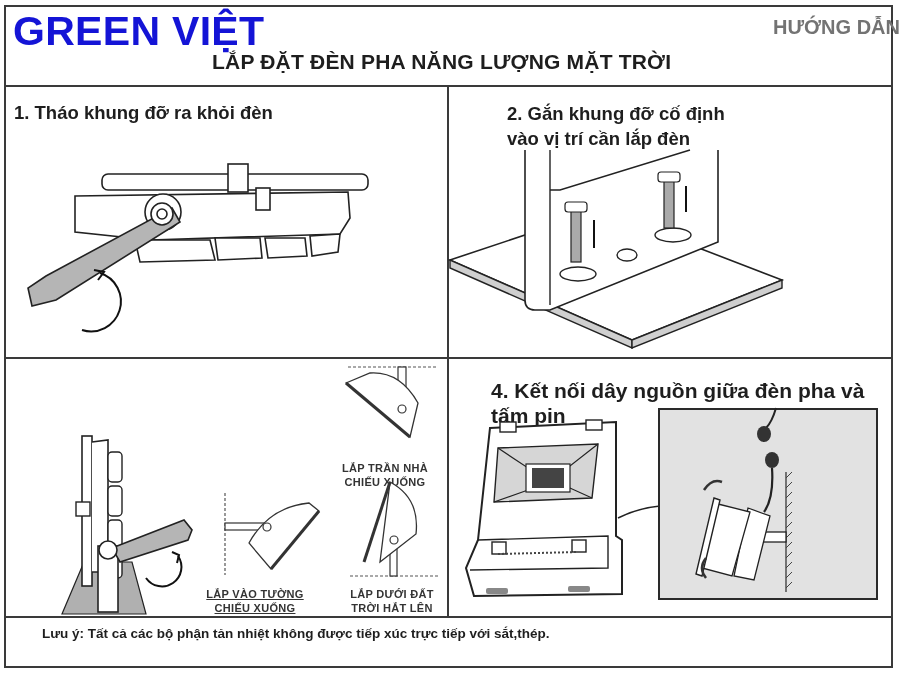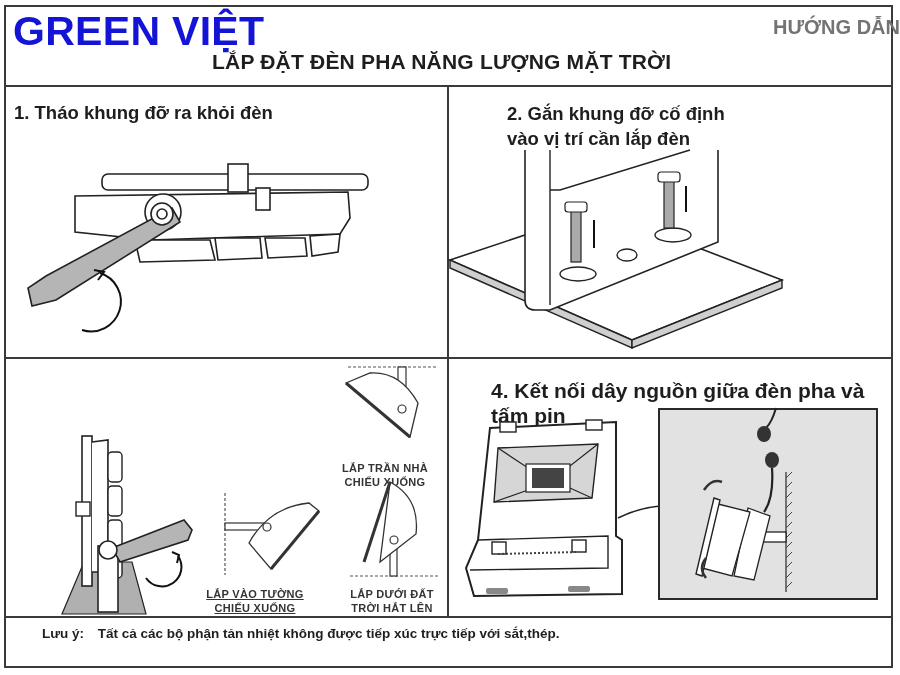--- a/index.html
+++ b/index.html
@@ -7,21 +7,21 @@
   .frame{position:absolute;left:4px;top:5px;width:889px;height:663px;border:2px solid #3a3a3a;box-sizing:border-box;}
   .hline{position:absolute;height:2px;background:#3a3a3a;}
   .vline{position:absolute;width:2px;background:#3a3a3a;}
   .brand{position:absolute;left:13px;top:8px;font-size:41px;font-weight:bold;color:#1414d6;letter-spacing:0.3px;}
   .title1{position:absolute;left:0;width:100%;text-align:right;top:16px;padding-left:40px;box-sizing:border-box;font-size:20px;font-weight:bold;color:#737373;}
   .title1 span{display:inline-block;margin-left:40px;}
   .title2{position:absolute;left:212px;top:50px;font-size:21px;font-weight:bold;color:#1e1e1e;letter-spacing:0.2px;}
   .step-title{position:absolute;font-size:18.5px;font-weight:bold;color:#1e1e1e;line-height:25px;}
   .caption{position:absolute;font-size:11px;font-weight:bold;color:#333;text-align:center;line-height:14px;letter-spacing:0.3px;}
   .note{position:absolute;left:42px;top:626px;font-size:13.5px;font-weight:bold;color:#1e1e1e;}
-  .note .label{margin-right:10px;}
+  .note .label{}
   svg{position:absolute;overflow:visible;}
   .inset{position:absolute;left:658px;top:408px;width:220px;height:192px;background:#e2e2e2;border:2px solid #2a2a2a;box-sizing:border-box;}
 </style>
 </head>
 <body>
 
 <div class="frame"></div>
 <div class="hline" style="left:4px;top:85px;width:889px;"></div>
 <div class="hline" style="left:4px;top:357px;width:889px;"></div>
 <div class="hline" style="left:4px;top:616px;width:889px;"></div>

